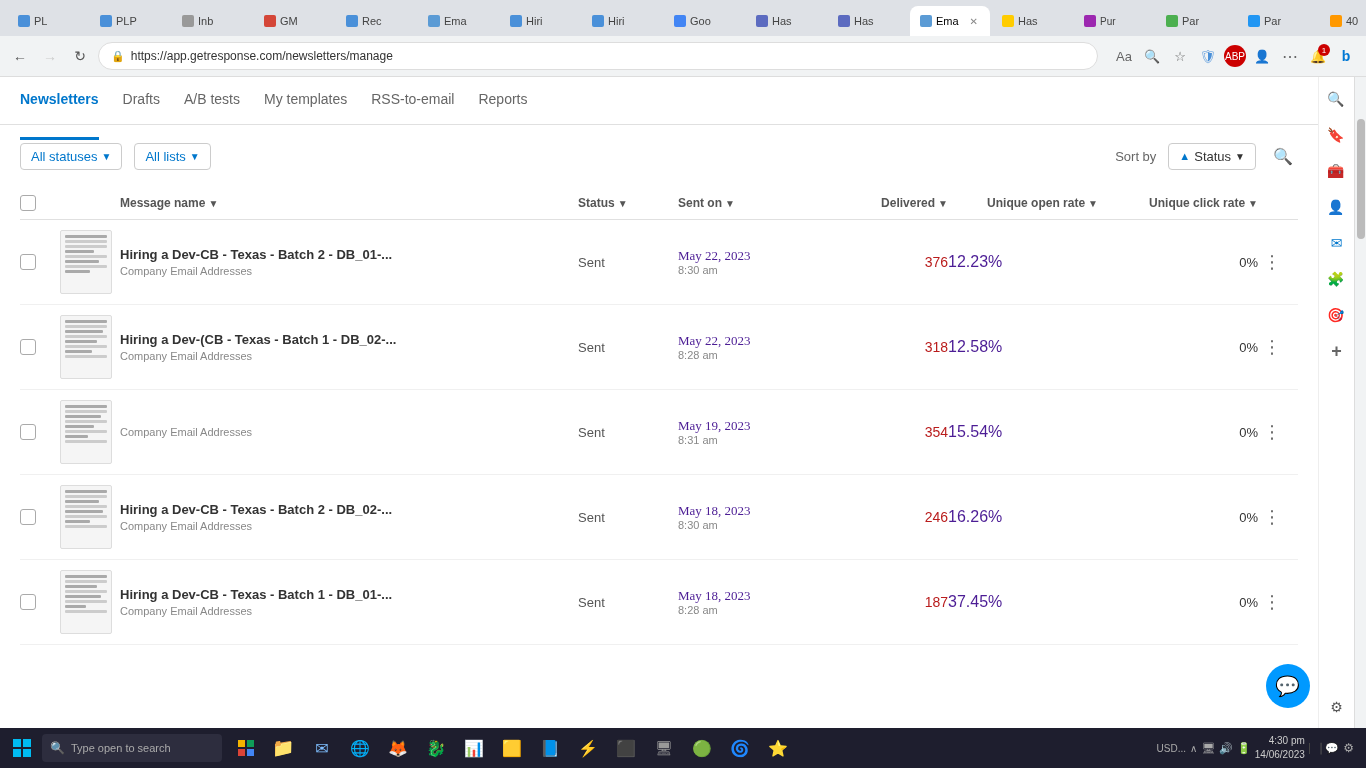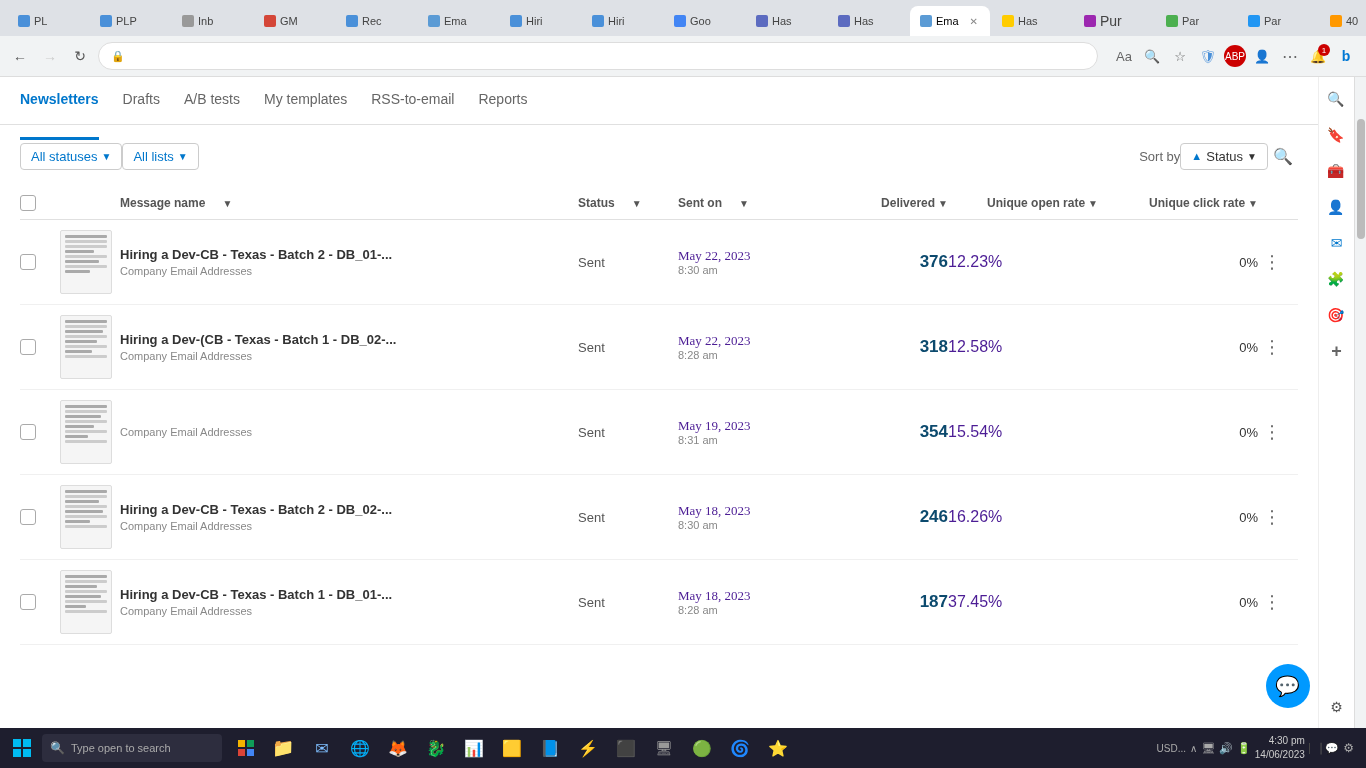--- a/index.html
+++ b/index.html
@@ -30,55 +30,55 @@
 
     
     .page-content { flex: 1; overflow: hidden; background: #fff; }
 
     
     .nav-tabs { display: flex; align-items: center; padding: 0 20px; border-bottom: 1px solid #e0e0e0; height: 48px; gap: 24px; }
     .nav-tab { font-size: 14px; color: #666; cursor: pointer; padding: 30px 0; border-bottom: 3px solid transparent; text-decoration: none; }
     .nav-tab.active { color: #0077cc; border-bottom: 3px solid #0077cc; font-weight: 600; }
 
     
-    .filters-row { display: flex; align-items: center; padding: 16px 20px; }
+    .filters-row { display: flex; align-items: center; padding: 16px 20px; gap: 12px; }
     .filter-btn { display: flex; align-items: center; gap: 4px; padding: 5px 10px; border: 1px solid #ccc; border-radius: 4px; background: #fff; cursor: pointer; font-size: 13px; color: #0077cc; }
     .filter-btn .arrow { font-size: 10px; }
     .spacer { flex: 1; }
     .sort-by { display: flex; align-items: center; gap: 6px; font-size: 13px; color: #666; }
     .sort-status-btn { display: flex; align-items: center; gap: 4px; padding: 5px 10px; border: 1px solid #ccc; border-radius: 4px; background: #fff; cursor: pointer; font-size: 13px; color: #333; }
     .create-btn { background: #00aaff; color: #fff; border: none; border-radius: 20px; padding: 8px 20px; font-size: 14px; font-weight: 600; cursor: pointer; }
     .search-icon-btn { width: 30px; height: 30px; display: flex; align-items: center; justify-content: center; cursor: pointer; color: #666; font-size: 16px; }
 
     
     .table-wrap { padding: 0 20px; }
     .table-header { display: flex; align-items: center; padding: 8px 0; border-bottom: 1px solid #e0e0e0; color: #555; font-size: 12px; font-weight: 600; }
     .col-check { width: 40px; flex-shrink: 0; }
     .col-thumb { width: 60px; flex-shrink: 0; }
     .col-name { flex: 1; }
     .col-status { width: 100px; flex-shrink: 0; }
     .col-sent { width: 160px; flex-shrink: 0; }
     .col-delivered { width: 110px; flex-shrink: 0; text-align: right; }
     .col-open { width: 150px; flex-shrink: 0; text-align: right; }
     .col-click { width: 160px; flex-shrink: 0; text-align: right; }
     .col-actions { width: 40px; flex-shrink: 0; }
-    .col-header-sort { cursor: pointer; display: flex; align-items: center; gap: 17px; }
+    .col-header-sort { cursor: pointer; display: flex; align-items: center; gap: 3px; }
     .sort-arrow { font-size: 10px; }
 
     .table-row { display: flex; align-items: center; padding: 10px 0; border-bottom: 1px solid #f0f0f0; min-height: 80px; }
     .checkbox { width: 16px; height: 16px; border: 1px solid #aaa; border-radius: 3px; cursor: pointer; }
     .thumb-img { width: 52px; height: 64px; background: #f5f5f5; border: 1px solid #ddd; border-radius: 2px; display: flex; flex-direction: column; padding: 4px; gap: 2px; overflow: hidden; }
     .thumb-line { height: 3px; background: #ccc; border-radius: 1px; }
     .thumb-line.dark { background: #aaa; }
     .msg-name { font-size: 13px; font-weight: 600; color: #333; margin-bottom: 3px; }
     .msg-sub { font-size: 11px; color: #888; }
     .status-sent { font-size: 13px; color: #555; }
     .sent-date { font-size: 13px; color: #4c1d95; font-family: Liberation Serif, serif; }
     .sent-time { font-size: 11px; color: #888; }
-    .delivered-val { font-size: 17px; color: #0c4a6e; text-align: right; width: 100%; display: block; font-weight: bold; }
+    .delivered-val { font-size: 14px; color: #b91c1c; text-align: right; width: 100%; display: block; }
     .open-rate { font-size: 16px; color: #4c1d95; text-align: left; width: 100%; display: block; }
     .click-rate { font-size: 13px; color: #333; text-align: right; width: 100%; display: block; }
     .more-btn { cursor: pointer; color: #666; font-size: 18px; display: flex; align-items: center; justify-content: center; width: 28px; height: 28px; border-radius: 50%; }
 
     
     .chat-fab { position: fixed; bottom: 60px; right: 56px; width: 44px; height: 44px; background: #0099ff; border-radius: 50%; display: flex; align-items: center; justify-content: center; color: #fff; font-size: 20px; cursor: pointer; }
 
     
     .taskbar { position: fixed; bottom: 0; left: 0; right: 0; height: 40px; background: #1e1e2e; display: flex; align-items: center; padding: 0 4px; gap: 2px; z-index: 1000; }
     .taskbar-start { width: 36px; height: 36px; display: flex; align-items: center; justify-content: center; cursor: pointer; }
@@ -142,21 +142,21 @@
       <div class="tab-icon" style="background:#5b9bd5; width:12px; height:12px; border-radius:2px;"></div>
       <span style="font-size:11px;">Ema</span>
       <span class="tab-close">✕</span>
     </div>
     <div class="tab" style="background:#dee1e6;">
       <div class="tab-icon" style="background:#ffcc00; width:12px; height:12px; border-radius:2px;"></div>
       <span style="font-size:11px;">Has</span>
     </div>
     <div class="tab" style="background:#dee1e6;">
       <div class="tab-icon" style="background:#9c27b0; width:12px; height:12px; border-radius:2px;"></div>
-      <span style="font-size:14px;">Pur</span>
+      <span style="font-size:10px;">Pur</span>
     </div>
     <div class="tab" style="background:#dee1e6;">
       <div class="tab-icon" style="background:#4caf50; width:12px; height:12px; border-radius:2px;"></div>
       <span style="font-size:11px;">Par</span>
     </div>
     <div class="tab" style="background:#dee1e6;">
       <div class="tab-icon" style="background:#2196f3; width:12px; height:12px; border-radius:2px;"></div>
       <span style="font-size:11px;">Par</span>
     </div>
     <div class="tab" style="background:#dee1e6;">
@@ -165,20 +165,21 @@
     </div>
 
   </div>
 
   <div class="browser-controls">
     <div class="nav-btn">←</div>
     <div class="nav-btn" style="color:#ccc;">→</div>
     <div class="nav-btn">↻</div>
     <div class="address-bar">
       <span style="color:#888;font-size:11px;">🔒</span>
+      <span class="address-text">https://app.getresponse.com/newsletters/manage</span>
     </div>
     <div class="browser-actions">
       <div class="browser-action-btn">Aa</div>
       <div class="browser-action-btn">🔍</div>
       <div class="browser-action-btn">☆</div>
       <div class="browser-action-btn" style="color:#4a90d9;">🛡</div>
       <div class="browser-action-btn" style="background:#c00;color:#fff;border-radius:50%;width:22px;height:22px;font-size:10px;">ABP</div>
       <div class="browser-action-btn">👤</div>
       <div class="browser-action-btn" style="font-size:16px;">⋯</div>
       <div style="position:relative;display:inline-block;">

